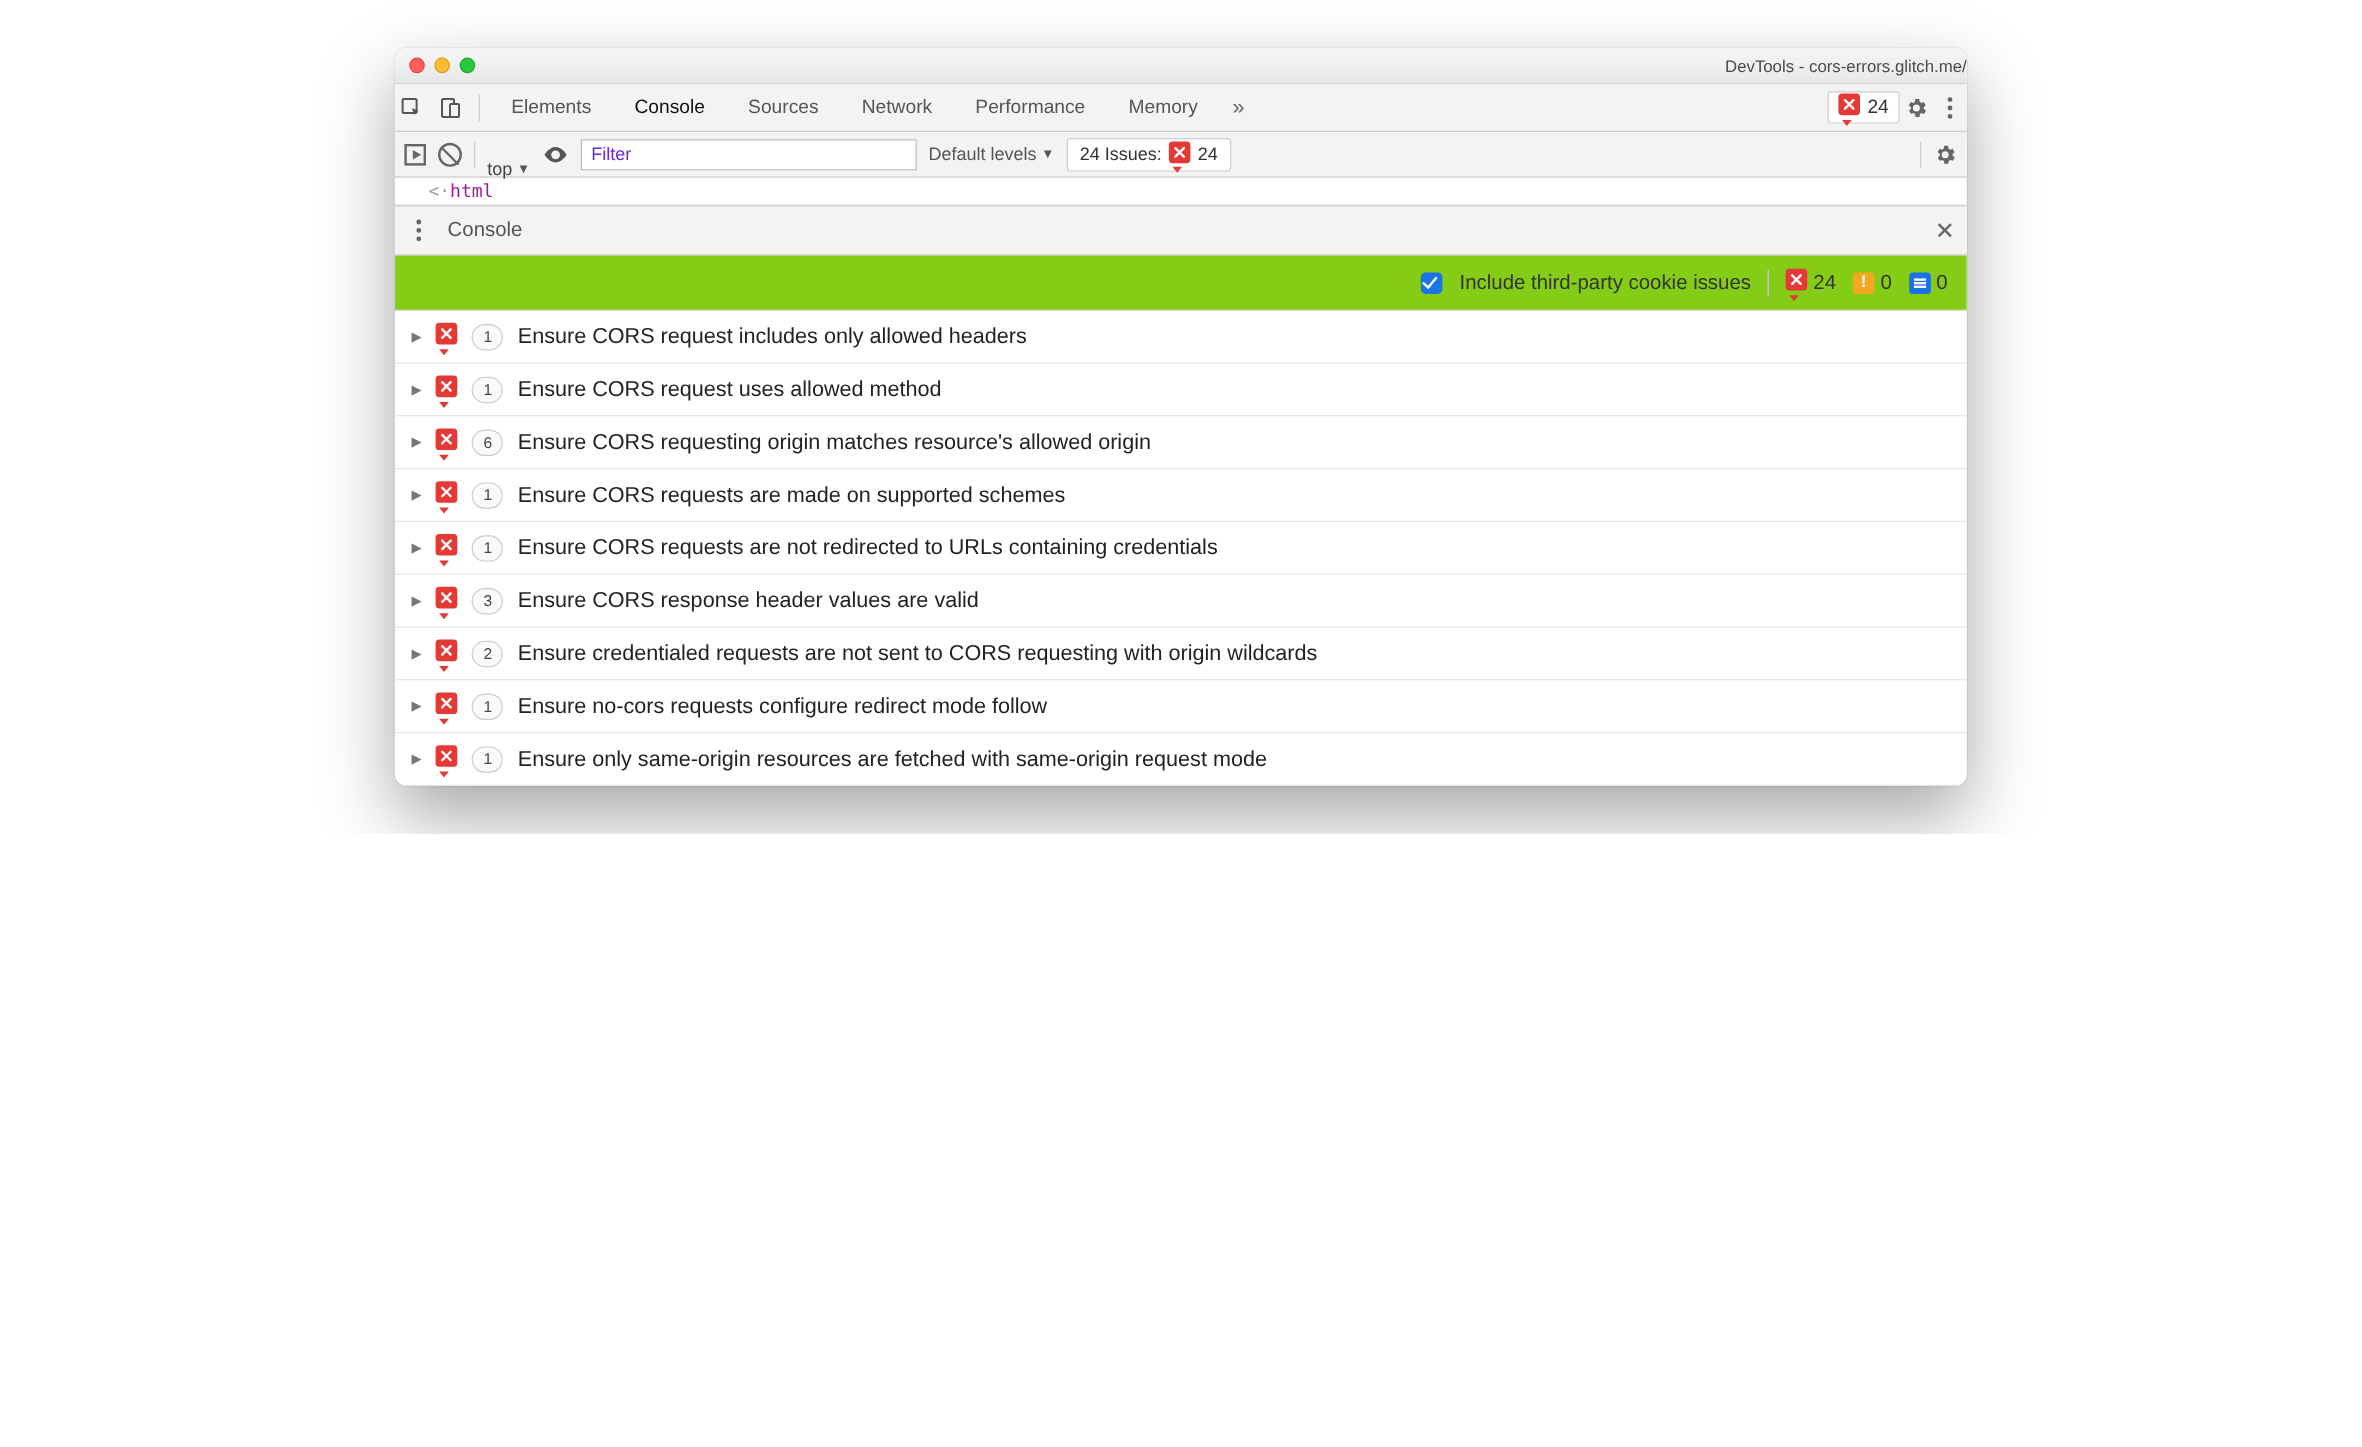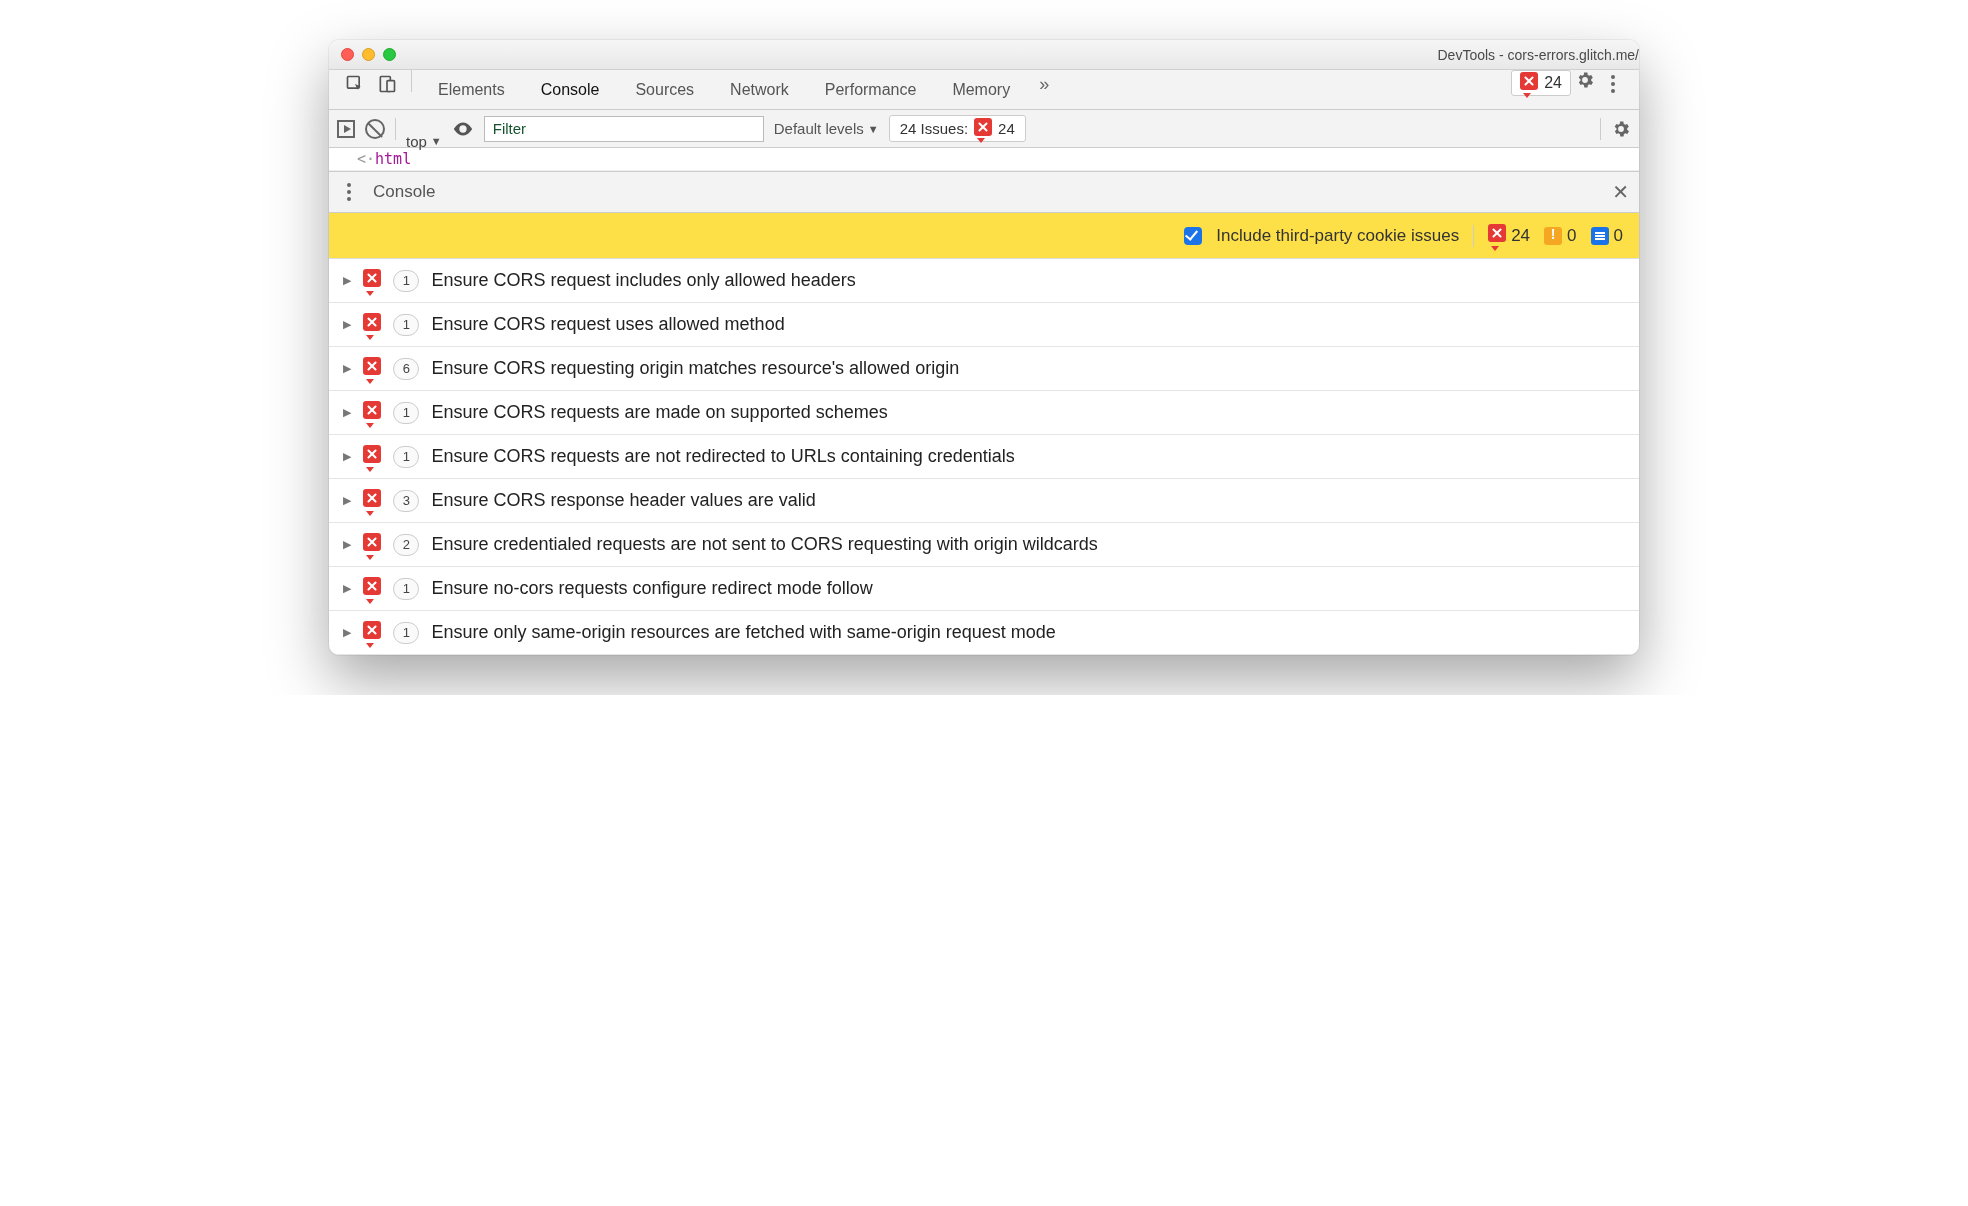--- a/index.html
+++ b/index.html
@@ -33,22 +33,22 @@
   .dot { width:13px; height:13px; border-radius:50%; }
   .dot.red{background:#ff5f57;border:1px solid #e0443e;}
   .dot.yellow{background:#febc2e;border:1px solid #d89d22;}
   .dot.green{background:#28c840;border:1px solid #1aab29;}
   .title { position:absolute; left:0; right:0; text-align:right; font-size:14px; color:#4a4a4a; pointer-events:none;}
   
   .tabstrip {
     height: 40px;
     border-bottom: 1px solid #ccc;
     display:flex;
-    align-items:flex-start;
-    padding: 0 12px;
+    align-items:center;
+    padding: 0 0;
     gap: 4px;
     background:#f3f3f3;
     color:#555;
     font-size:16px;
   }
   .tabstrip .sep { width:1px; height:22px; background:#ccc; margin:0 6px;}
   .tabstrip .tab { padding:0 16px; height:100%; display:flex; align-items:center; cursor:pointer;}
   .tabstrip .tab.active { color:#111; font-weight:500;}
   .tabstrip .spacer{flex:1;}
   .errbadge{
@@ -83,21 +83,21 @@
   }
   .htmlline .lt{color:#999;}
   
   .drawerhead{
     height:42px; background:#f3f3f3; border-top:1px solid #ccc; border-bottom:1px solid #ccc;
     display:flex; align-items:center; padding:0 10px; gap:14px; color:#555; font-size:17px;
   }
   .drawerhead .x{margin-left:auto; font-size:20px; color:#666; cursor:pointer;}
   
   .countsbar{
-    height:46px; background:#fde047; border-bottom:1px solid #ddd;
+    height:46px; background:#84cc16; border-bottom:1px solid #ddd;
     display:flex; align-items:center; justify-content:flex-end;
     padding:0 16px; gap:14px; font-size:17px; color:#333;
   }
   .chk{width:18px;height:18px;appearance:none;border-radius:4px;background:#1a73e8;position:relative;}
   .chk::after{content:"";position:absolute;left:4px;top:1px;width:5px;height:10px;border:solid #fff;border-width:0 2.5px 2.5px 0;transform:rotate(40deg);}
   .countsbar .sep{width:1px;height:22px;background:#ccc;}
   .cnt{display:flex;align-items:center;gap:5px;}
   
   .issues{
     max-height: 460px; overflow-y:auto; position:relative;
@@ -196,21 +196,21 @@
     <span style="display:flex;align-items:center;gap:4px;margin-top:25px;">
       <span>top</span>
         <span style="font-size:11px;color:#555;">▼</span>
     </span>
     <span class="eye">
       <svg viewBox="0 0 24 24">
           <path d="M12 5C6 5 2 12 2 12s4 7 10 7 10-7 10-7-4-7-10-7zm0 11a4 4 0 114-4 4 4 0 01-4 4z"></path>
         </svg>
     </span>
     <div class="filterbox">
-      <span style="color:#14532d;">Filter</span>
+      <span style="color:#6d28d9;">Filter</span>
     </div>
     <span style="display:flex;align-items:center;gap:4px;color:#555;">
       <span>Default levels</span>
         <span style="font-size:11px;">▼</span>
     </span>
     <span class="pillbtn">
       <span>24 Issues:</span>
       <span class="speechwrap"><span class="ico ico-err"></span><span class="tail"></span></span>
       <span>24</span>
     </span>

